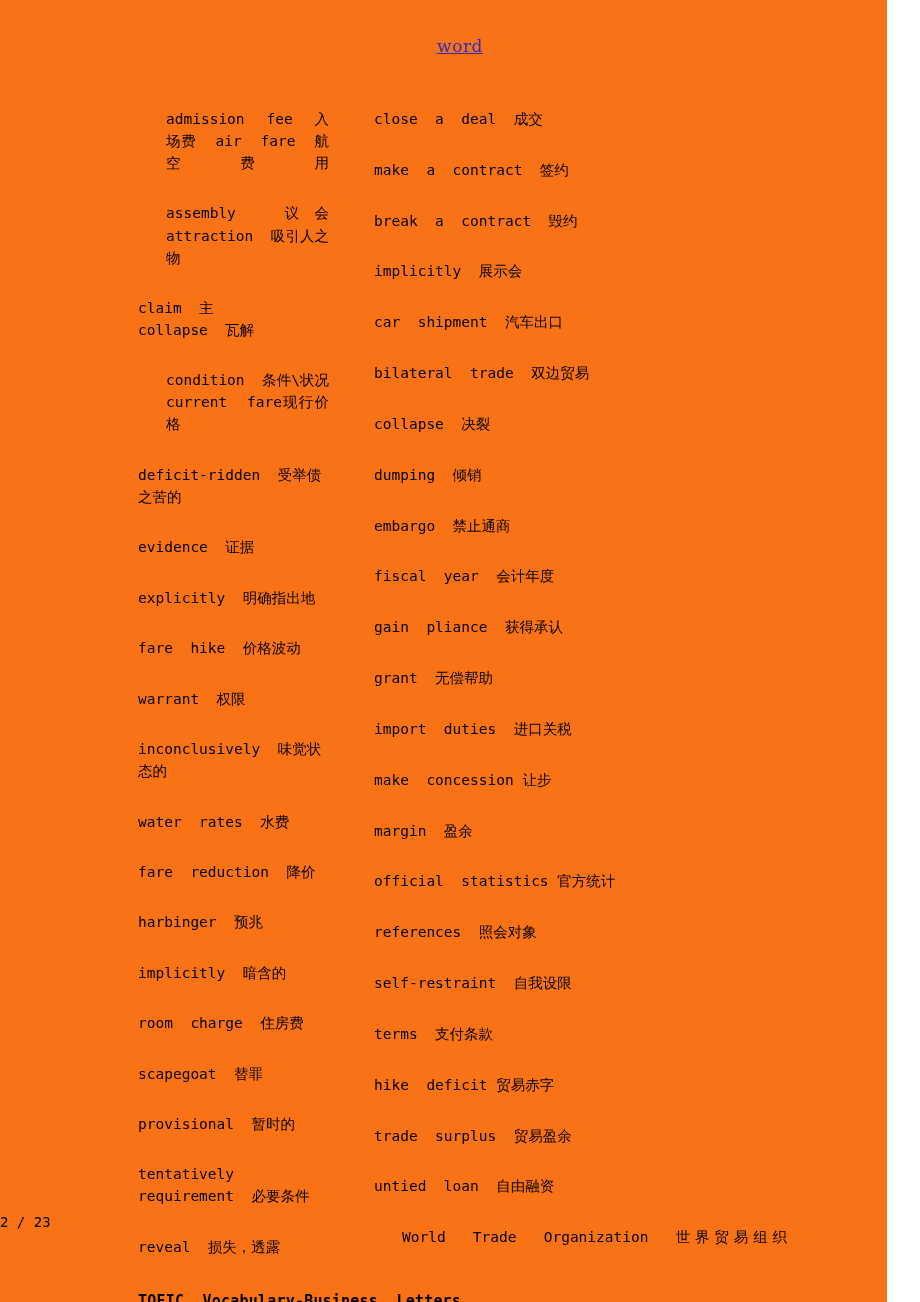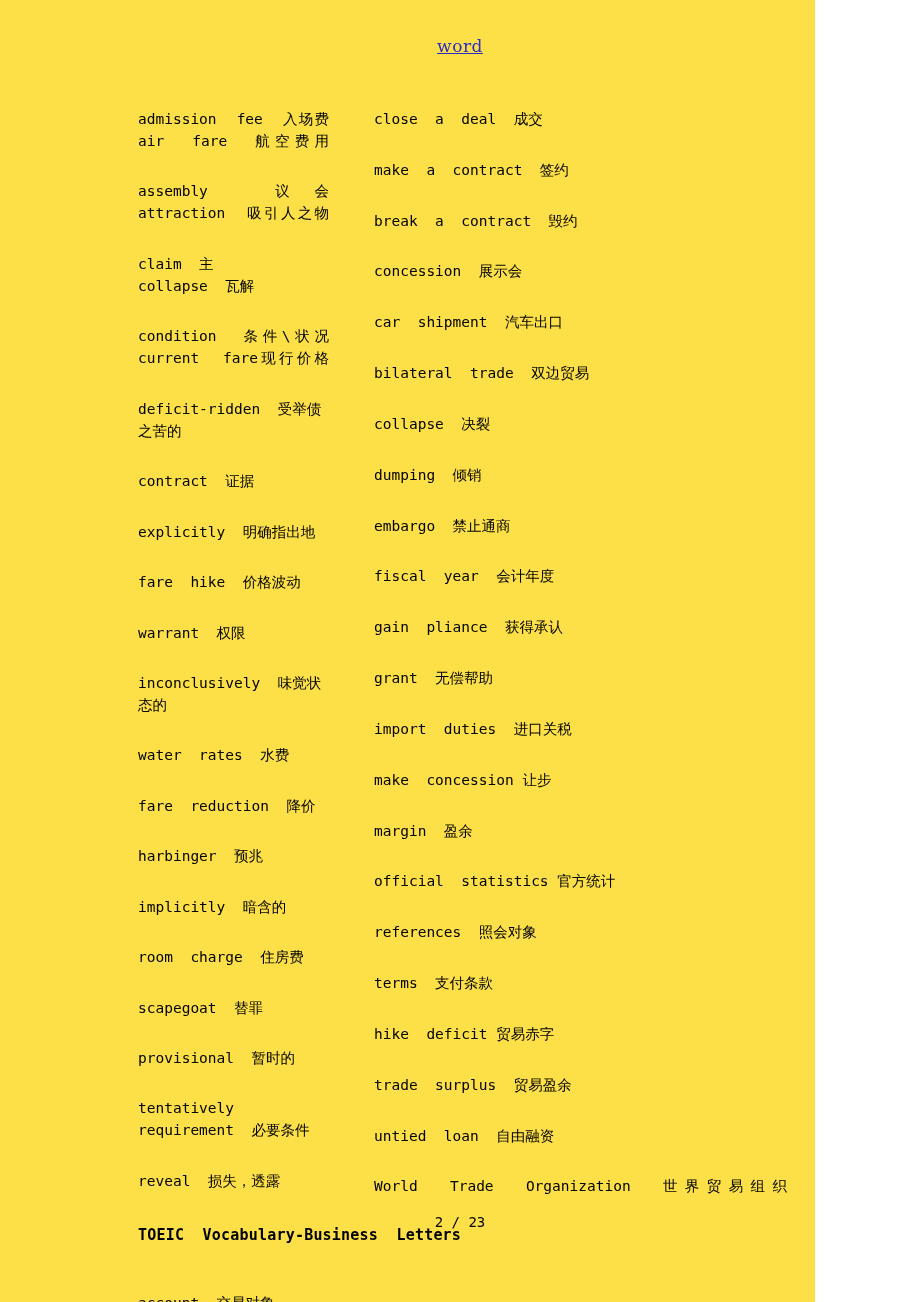--- a/index.html
+++ b/index.html
@@ -7,23 +7,23 @@
     margin: 0;
     padding: 0;
     background: #ffffff;
   }
   body {
     font-family: "DejaVu Sans Mono", "Liberation Mono", monospace;
     color: #000000;
   }
   .page {
     position: relative;
-    width: 815px;
+    width: 887px;
     height: 1302px;
-    background: #fde047;
+    background: #f97316;
     overflow: hidden;
     box-sizing: border-box;
   }
 
   
   .header {
     position: absolute;
     top: 36px;
     left: 0;
     width: 920px;
@@ -68,20 +68,21 @@
     word-break: break-word;
   }
   .col-right .entry {
     margin-bottom: 28.8px;
   }
 
   
   .entry.spread {
     text-align: justify;
     text-align-last: justify;
+    margin-left: 28px;
   }
 
   .heading {
     font-size: 15px;
     font-weight: bold;
     line-height: 1.5;
     margin: 32px 0 0 0;
     letter-spacing: 0.2px;
     white-space: pre;
   }
@@ -89,21 +90,21 @@
   .gap-after-heading {
     height: 46px;
   }
 
   
   .footer {
     position: absolute;
     left: 0;
     bottom: 72px;
     width: 920px;
-    text-align: center;
+    text-align: left;
     font-size: 14px;
     font-family: "DejaVu Sans Mono", "Liberation Mono", monospace;
   }
 </style>
 </head>
 <body>
 
 <div class="page">
 
   <div class="header">
@@ -111,21 +112,21 @@
   </div>
 
   <div class="columns">
 
     <div class="col col-left">
       <div class="entry spread">admission  fee  入场费  air  fare  航空费用</div>
       <div class="entry spread">assembly  议会      attraction  吸引人之物</div>
       <div class="entry">claim  主      collapse  瓦解</div>
       <div class="entry spread">condition  条件\状况  current  fare现行价格</div>
       <div class="entry">deficit-ridden  受举债之苦的</div>
-      <div class="entry">contract  证据</div>
+      <div class="entry">evidence  证据</div>
       <div class="entry">explicitly  明确指出地</div>
       <div class="entry">fare  hike  价格波动</div>
       <div class="entry">warrant  权限</div>
       <div class="entry">inconclusively  味觉状态的</div>
       <div class="entry">water  rates  水费</div>
       <div class="entry">fare  reduction  降价</div>
       <div class="entry">harbinger  预兆</div>
       <div class="entry">implicitly  暗含的</div>
       <div class="entry">room  charge  住房费</div>
       <div class="entry">scapegoat  替罪</div>
@@ -137,34 +138,35 @@
 
       <div class="gap-after-heading"></div>
 
       <div class="entry">account  交易对象</div>
     </div>
 
     <div class="col col-right">
       <div class="entry">close  a  deal  成交</div>
       <div class="entry">make  a  contract  签约</div>
       <div class="entry">break  a  contract  毁约</div>
-      <div class="entry">concession  展示会</div>
+      <div class="entry">implicitly  展示会</div>
       <div class="entry">car  shipment  汽车出口</div>
       <div class="entry">bilateral  trade  双边贸易</div>
       <div class="entry">collapse  决裂</div>
       <div class="entry">dumping  倾销</div>
       <div class="entry">embargo  禁止通商</div>
       <div class="entry">fiscal  year  会计年度</div>
       <div class="entry">gain  pliance  获得承认</div>
       <div class="entry">grant  无偿帮助</div>
       <div class="entry">import  duties  进口关税</div>
       <div class="entry">make  concession 让步</div>
       <div class="entry">margin  盈余</div>
       <div class="entry">official  statistics 官方统计</div>
       <div class="entry">references  照会对象</div>
+      <div class="entry">self-restraint  自我设限</div>
       <div class="entry">terms  支付条款</div>
       <div class="entry">hike  deficit 贸易赤字</div>
       <div class="entry">trade  surplus  贸易盈余</div>
       <div class="entry">untied  loan  自由融资</div>
       <div class="entry spread">World  Trade  Organization  世界贸易组织</div>
     </div>
 
   </div>
 
   <div class="footer">

